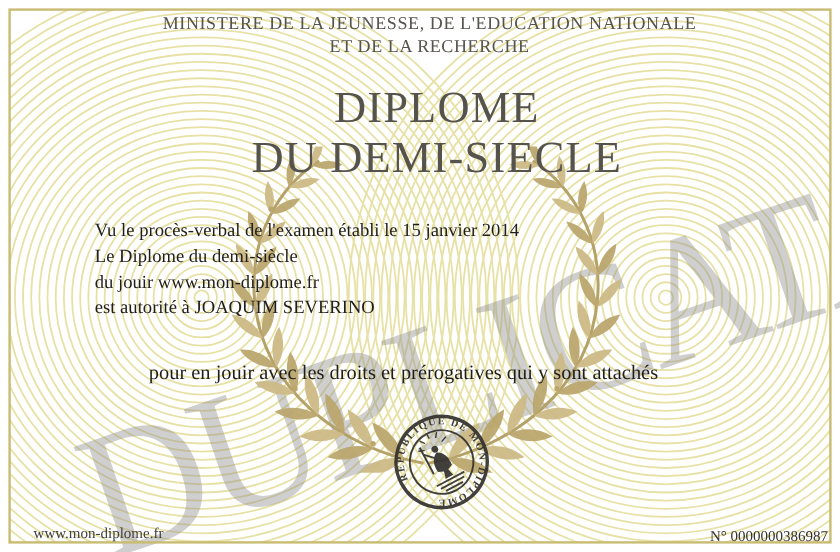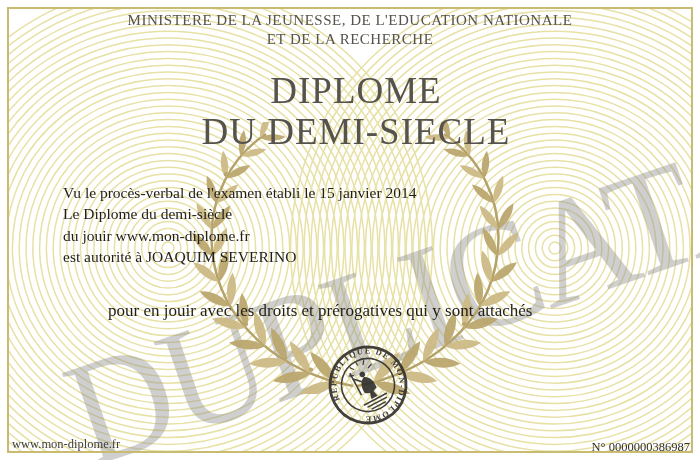--- a/index.html
+++ b/index.html
@@ -18,21 +18,21 @@
   #wreath{position:absolute;left:190px;top:122px;z-index:3;}
   #wreath .stem{fill:none;stroke:#b5a269;stroke-width:2.5;}
   #seal{position:absolute;left:322px;top:339px;z-index:5;opacity:.9;}
   #seal .ln{stroke:var(--seal,#2e2d2b);fill:none;}
   #seal text{fill:var(--seal,#2e2d2b);font-family:"Liberation Serif",serif;
              font-size:8.4px;letter-spacing:1.3px;font-weight:bold;}
   
   .frame{position:absolute;left:7px;top:7px;right:7px;bottom:7px;
          border:2px solid var(--border,#c9bc72);z-index:6;pointer-events:none;}
   
-  .txt{position:absolute;z-index:7;color:var(--body_text,#222);}
+  .txt{position:absolute;z-index:7;color:var(--body_text,#222);margin-left:16px;}
   .header{left:0;right:0;top:11px;text-align:center;font-size:15px;line-height:18.5px;
           letter-spacing:.5px;color:var(--title_text,#56534c);}
   .title{left:12px;right:0;top:70px;text-align:center;font-size:37px;line-height:41px;
          letter-spacing:1px;color:var(--title_text,#56534c);}
   .bodylines{left:63px;top:182px;font-size:15.5px;line-height:21.4px;}
   .closing{left:108px;top:301px;font-size:17px;}
   .siglabel{left:160px;top:371px;font-size:12.5px;color:#4f4c47;}
   .ministry{left:404px;top:366px;font-size:13px;line-height:21px;color:#55524c;z-index:4;}
   .website{left:12px;top:437px;font-size:12.5px;color:#404040;}
   .serial{right:10px;top:440px;font-size:12.5px;color:#33312d;}

